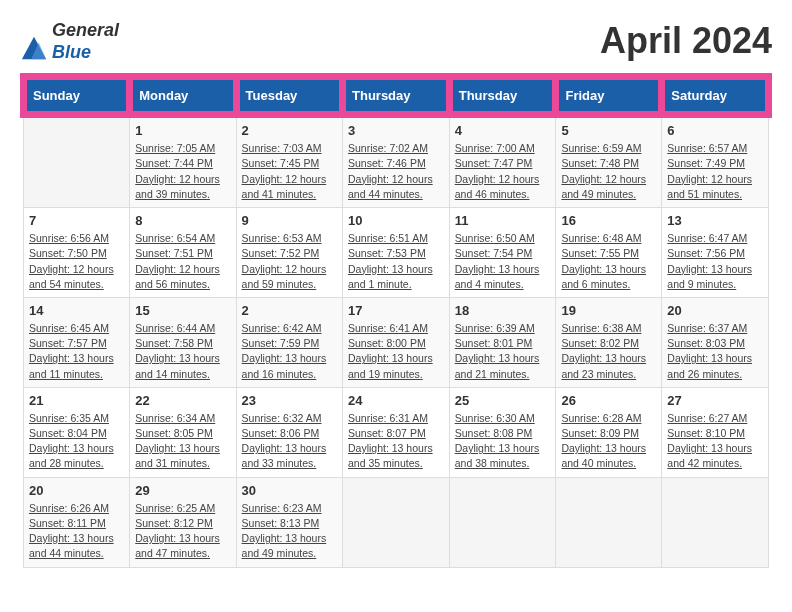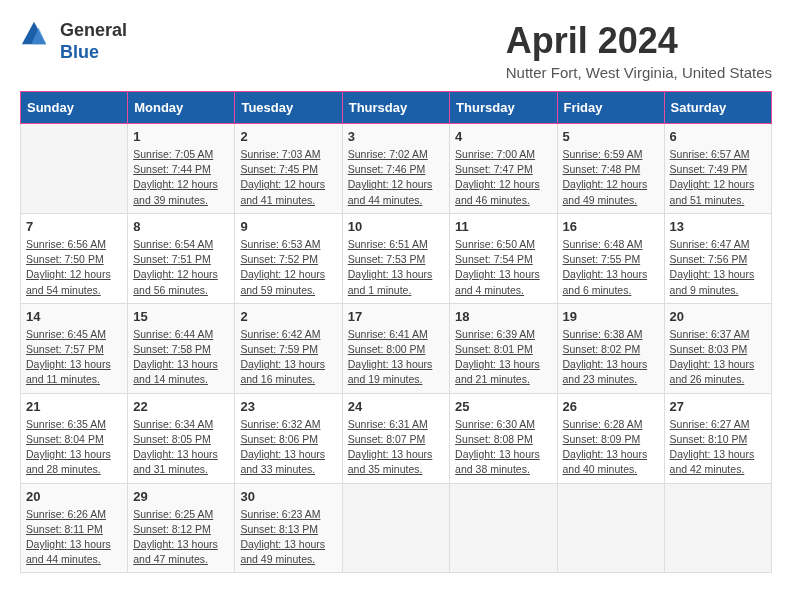--- a/index.html
+++ b/index.html
@@ -11,22 +11,23 @@
       padding: 20px;
     }
     .header {
       display: flex;
       justify-content: space-between;
       align-items: flex-start;
       margin-bottom: 10px;
     }
     .logo {
       display: flex;
-      align-items: flex-start;
-      gap: 12px;
+      align-items: flex-end;
+      gap: 4px;
+      font-style: italic;
     }
     .logo-text {
       font-size: 18px;
       font-weight: bold;
       line-height: 1.2;
     }
     .logo-general { color: #333; }
     .logo-blue { color: #1a5fa8; }
     .logo-icon {
       width: 28px;
@@ -50,21 +51,21 @@
       border-collapse: collapse;
       font-size: 11px;
     }
     .calendar thead tr th {
       background-color: #1a5fa8;
       color: #fff;
       padding: 8px 6px;
       text-align: left;
       font-size: 13px;
       font-weight: bold;
-      border: 1px solid #ec4899;
+      border: 7px solid #ec4899;
     }
     .calendar tbody tr td {
       vertical-align: top;
       padding: 5px 5px;
       border: 1px solid #ddd;
       width: 108px;
       min-height: 80px;
       background: #fff;
     }
     .calendar tbody tr:nth-child(odd) td {
@@ -95,21 +96,20 @@
       <polygon points="15,2 28,26 2,26" fill="#1a5fa8"></polygon>
       <polygon points="20,8 28,26 12,26" fill="#4a90d9" opacity="0.7"></polygon>
     </svg>
     <div class="logo-text">
       <span class="logo-general">General</span><br>
       <span class="logo-blue">Blue</span>
     </div>
   </div>
   <div class="title-block">
     <div class="title-main">April 2024</div>
-    <div class="title-sub">Nutter Fort, West Virginia, United States</div>
   </div>
 </div>
 
 <table class="calendar">
   <thead>
     <tr>
     <th>Sunday</th>
         <th>Monday</th>
         <th>Tuesday</th>
         <th>Thursday</th>

